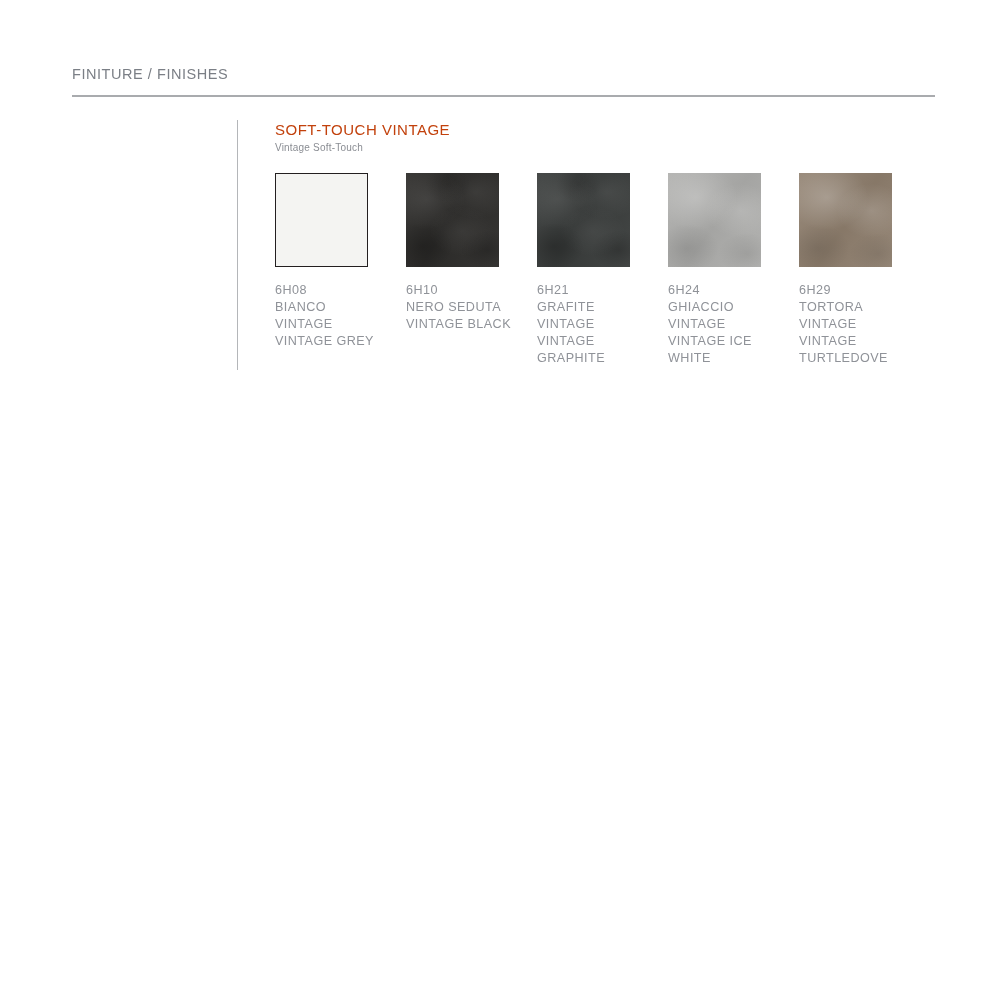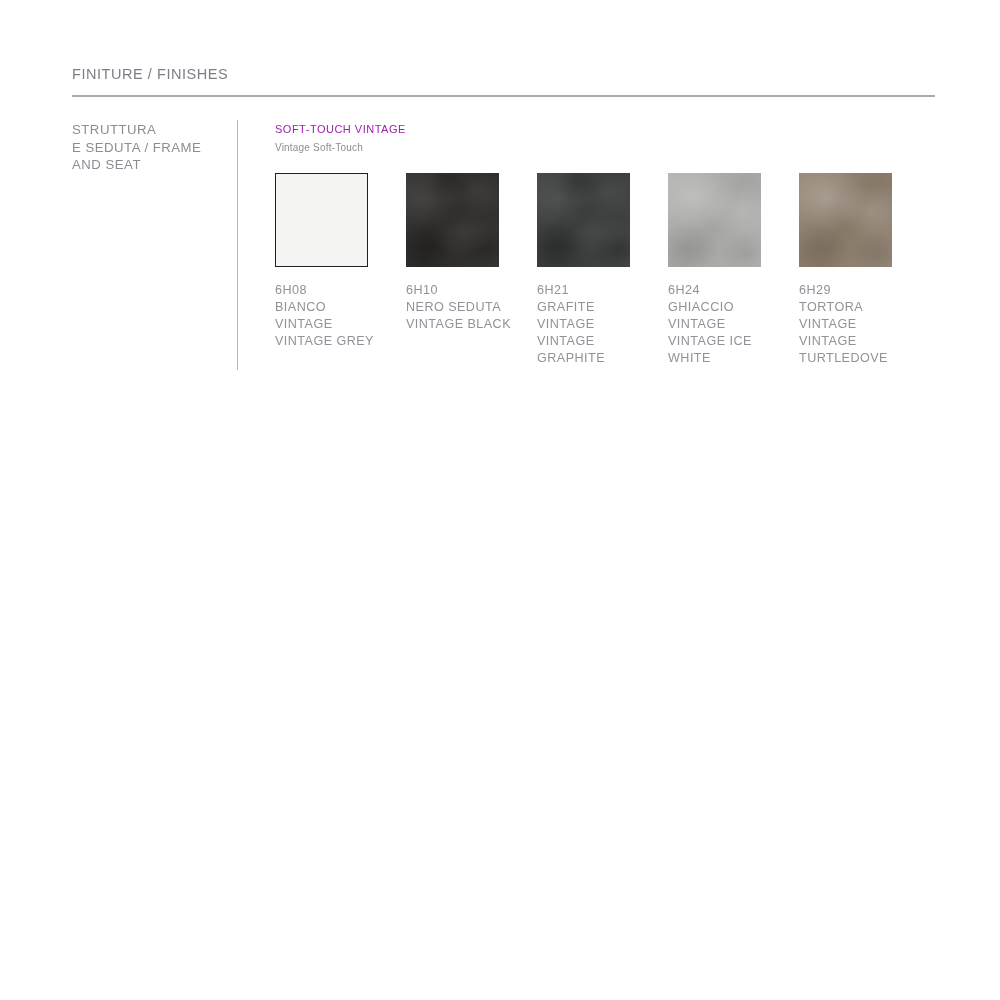--- a/index.html
+++ b/index.html
@@ -65,23 +65,23 @@
     background: #b4b6b9;
   }
 
   
   .group {
     position: absolute;
     left: 275px;
     top: 121px;
   }
   .group-title {
-    font-size: 11px;
+    font-size: 15px;
     letter-spacing: 0.5px;
-    color: #a21caf;
+    color: #c2410c;
     line-height: 17.5px;
     white-space: nowrap;
   }
   .group-subtitle {
     font-size: 10px;
     letter-spacing: 0.2px;
     color: #8a8d93;
     line-height: 17.5px;
     white-space: nowrap;
   }
@@ -125,25 +125,20 @@
 </style>
 </head>
 <body>
 
 <div class="page">
 
   <div class="section-title">FINITURE / FINISHES</div>
 
   <div class="header-rule"></div>
 
-  <div class="left-col">
-    <div class="line">STRUTTURA</div>
-    <div class="line">E SEDUTA / FRAME</div>
-    <div class="line">AND SEAT</div>
-  </div>
 
   <div class="v-divider"></div>
 
   <div class="group">
     <div class="group-title">SOFT-TOUCH VINTAGE</div>
     <div class="group-subtitle">Vintage Soft-Touch</div>
   </div>
 
   <div class="swatch-row" id="swatch-row">
       <div class="swatch-cell">

